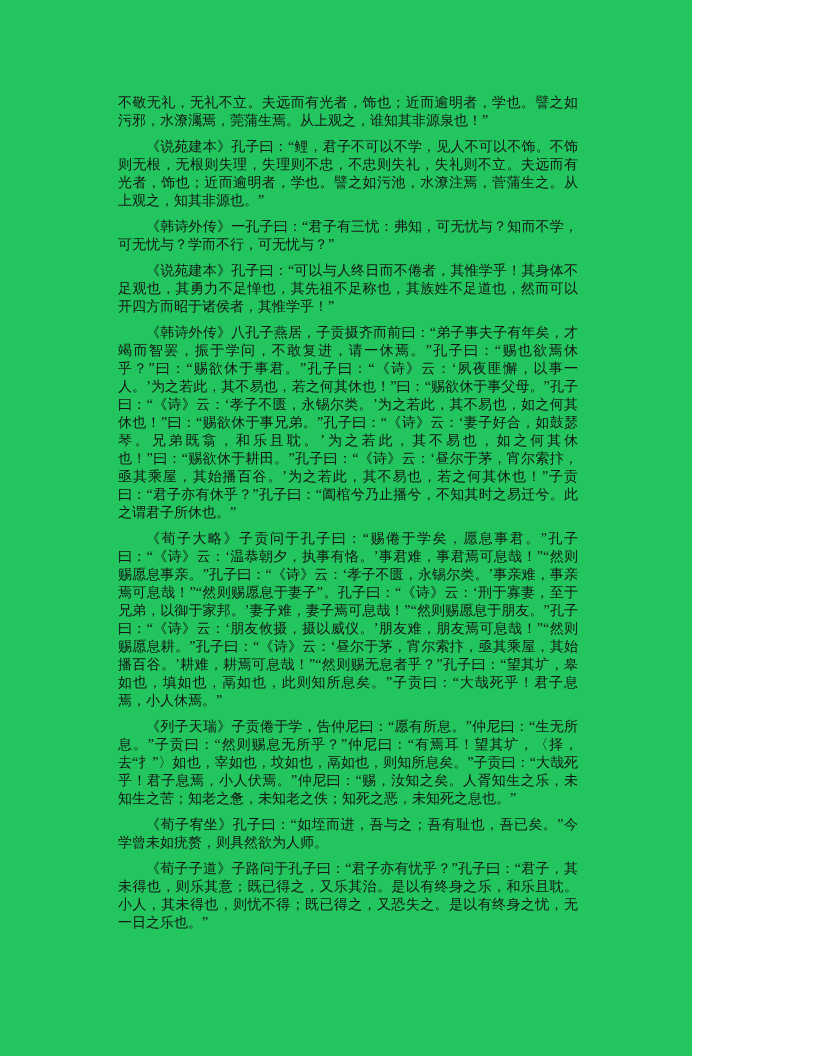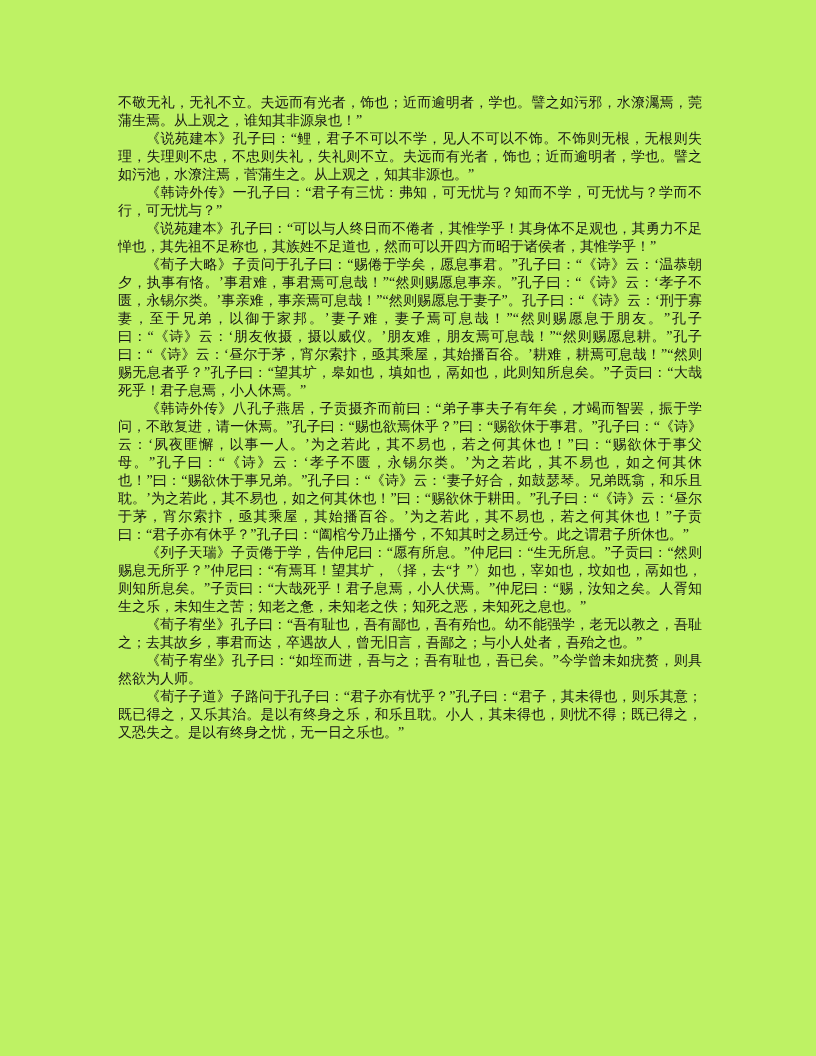--- a/index.html
+++ b/index.html
@@ -3,52 +3,52 @@
 <meta charset="utf-8">
 <style>
   html, body {
     margin: 0;
     padding: 0;
     background: #ffffff;
   }
   .page {
     position: relative;
     box-sizing: border-box;
-    width: 816px;
+    width: 692px;
     height: 1056px;
-    background: #bef264;
+    background: #22c55e;
     padding: 94px 114px 0 118px;
     overflow: hidden;
   }
   .text-block {
     font-family: "Liberation Serif", "DejaVu Serif", serif;
     font-size: 14px;
     line-height: 18px;
     color: #151515;
     text-align: justify;
   }
   .para {
     margin: 0;
     padding: 0;
     word-break: break-all;
     overflow-wrap: break-word;
   }
   .para.indent {
     text-indent: 2em;
+    margin-top: 8px;
   }
 </style>
 </head>
 <body>
 
 <div class="page">
   <div class="text-block">
     <p class="para">不敬无礼，无礼不立。夫远而有光者，饰也；近而逾明者，学也。譬之如污邪，水潦灟焉，莞蒲生焉。从上观之，谁知其非源泉也！”</p>
     <p class="para indent">《说苑建本》孔子曰：“鲤，君子不可以不学，见人不可以不饰。不饰则无根，无根则失理，失理则不忠，不忠则失礼，失礼则不立。夫远而有光者，饰也；近而逾明者，学也。譬之如污池，水潦注焉，菅蒲生之。从上观之，知其非源也。”</p>
     <p class="para indent">《韩诗外传》一孔子曰：“君子有三忧：弗知，可无忧与？知而不学，可无忧与？学而不行，可无忧与？”</p>
     <p class="para indent">《说苑建本》孔子曰：“可以与人终日而不倦者，其惟学乎！其身体不足观也，其勇力不足惮也，其先祖不足称也，其族姓不足道也，然而可以开四方而昭于诸侯者，其惟学乎！”</p>
+    <p class="para indent">《韩诗外传》八孔子燕居，子贡摄齐而前曰：“弟子事夫子有年矣，才竭而智罢，振于学问，不敢复进，请一休焉。”孔子曰：“赐也欲焉休乎？”曰：“赐欲休于事君。”孔子曰：“《诗》云：‘夙夜匪懈，以事一人。’为之若此，其不易也，若之何其休也！”曰：“赐欲休于事父母。”孔子曰：“《诗》云：‘孝子不匮，永锡尔类。’为之若此，其不易也，如之何其休也！”曰：“赐欲休于事兄弟。”孔子曰：“《诗》云：‘妻子好合，如鼓瑟琴。兄弟既翕，和乐且耽。’为之若此，其不易也，如之何其休也！”曰：“赐欲休于耕田。”孔子曰：“《诗》云：‘昼尔于茅，宵尔索抃，亟其乘屋，其始播百谷。’为之若此，其不易也，若之何其休也！”子贡曰：“君子亦有休乎？”孔子曰：“阖棺兮乃止播兮，不知其时之易迁兮。此之谓君子所休也。”</p>
     <p class="para indent">《荀子大略》子贡问于孔子曰：“赐倦于学矣，愿息事君。”孔子曰：“《诗》云：‘温恭朝夕，执事有恪。’事君难，事君焉可息哉！”“然则赐愿息事亲。”孔子曰：“《诗》云：‘孝子不匮，永锡尔类。’事亲难，事亲焉可息哉！”“然则赐愿息于妻子”。孔子曰：“《诗》云：‘刑于寡妻，至于兄弟，以御于家邦。’妻子难，妻子焉可息哉！”“然则赐愿息于朋友。”孔子曰：“《诗》云：‘朋友攸摄，摄以威仪。’朋友难，朋友焉可息哉！”“然则赐愿息耕。”孔子曰：“《诗》云：‘昼尔于茅，宵尔索抃，亟其乘屋，其始播百谷。’耕难，耕焉可息哉！”“然则赐无息者乎？”孔子曰：“望其圹，皋如也，填如也，鬲如也，此则知所息矣。”子贡曰：“大哉死乎！君子息焉，小人休焉。”</p>
-    <p class="para indent">《韩诗外传》八孔子燕居，子贡摄齐而前曰：“弟子事夫子有年矣，才竭而智罢，振于学问，不敢复进，请一休焉。”孔子曰：“赐也欲焉休乎？”曰：“赐欲休于事君。”孔子曰：“《诗》云：‘夙夜匪懈，以事一人。’为之若此，其不易也，若之何其休也！”曰：“赐欲休于事父母。”孔子曰：“《诗》云：‘孝子不匮，永锡尔类。’为之若此，其不易也，如之何其休也！”曰：“赐欲休于事兄弟。”孔子曰：“《诗》云：‘妻子好合，如鼓瑟琴。兄弟既翕，和乐且耽。’为之若此，其不易也，如之何其休也！”曰：“赐欲休于耕田。”孔子曰：“《诗》云：‘昼尔于茅，宵尔索抃，亟其乘屋，其始播百谷。’为之若此，其不易也，若之何其休也！”子贡曰：“君子亦有休乎？”孔子曰：“阖棺兮乃止播兮，不知其时之易迁兮。此之谓君子所休也。”</p>
     <p class="para indent">《列子天瑞》子贡倦于学，告仲尼曰：“愿有所息。”仲尼曰：“生无所息。”子贡曰：“然则赐息无所乎？”仲尼曰：“有焉耳！望其圹，〈择，去“扌”〉如也，宰如也，坟如也，鬲如也，则知所息矣。”子贡曰：“大哉死乎！君子息焉，小人伏焉。”仲尼曰：“赐，汝知之矣。人胥知生之乐，未知生之苦；知老之惫，未知老之佚；知死之恶，未知死之息也。”</p>
-    <p class="para indent">《荀子宥坐》孔子曰：“吾有耻也，吾有鄙也，吾有殆也。幼不能强学，老无以教之，吾耻之；去其故乡，事君而达，卒遇故人，曾无旧言，吾鄙之；与小人处者，吾殆之也。”</p>
     <p class="para indent">《荀子宥坐》孔子曰：“如垤而进，吾与之；吾有耻也，吾已矣。”今学曾未如疣赘，则具然欲为人师。</p>
     <p class="para indent">《荀子子道》子路问于孔子曰：“君子亦有忧乎？”孔子曰：“君子，其未得也，则乐其意；既已得之，又乐其治。是以有终身之乐，和乐且耽。小人，其未得也，则忧不得；既已得之，又恐失之。是以有终身之忧，无一日之乐也。”</p>
   </div>
 </div>
 
 </body></html>

